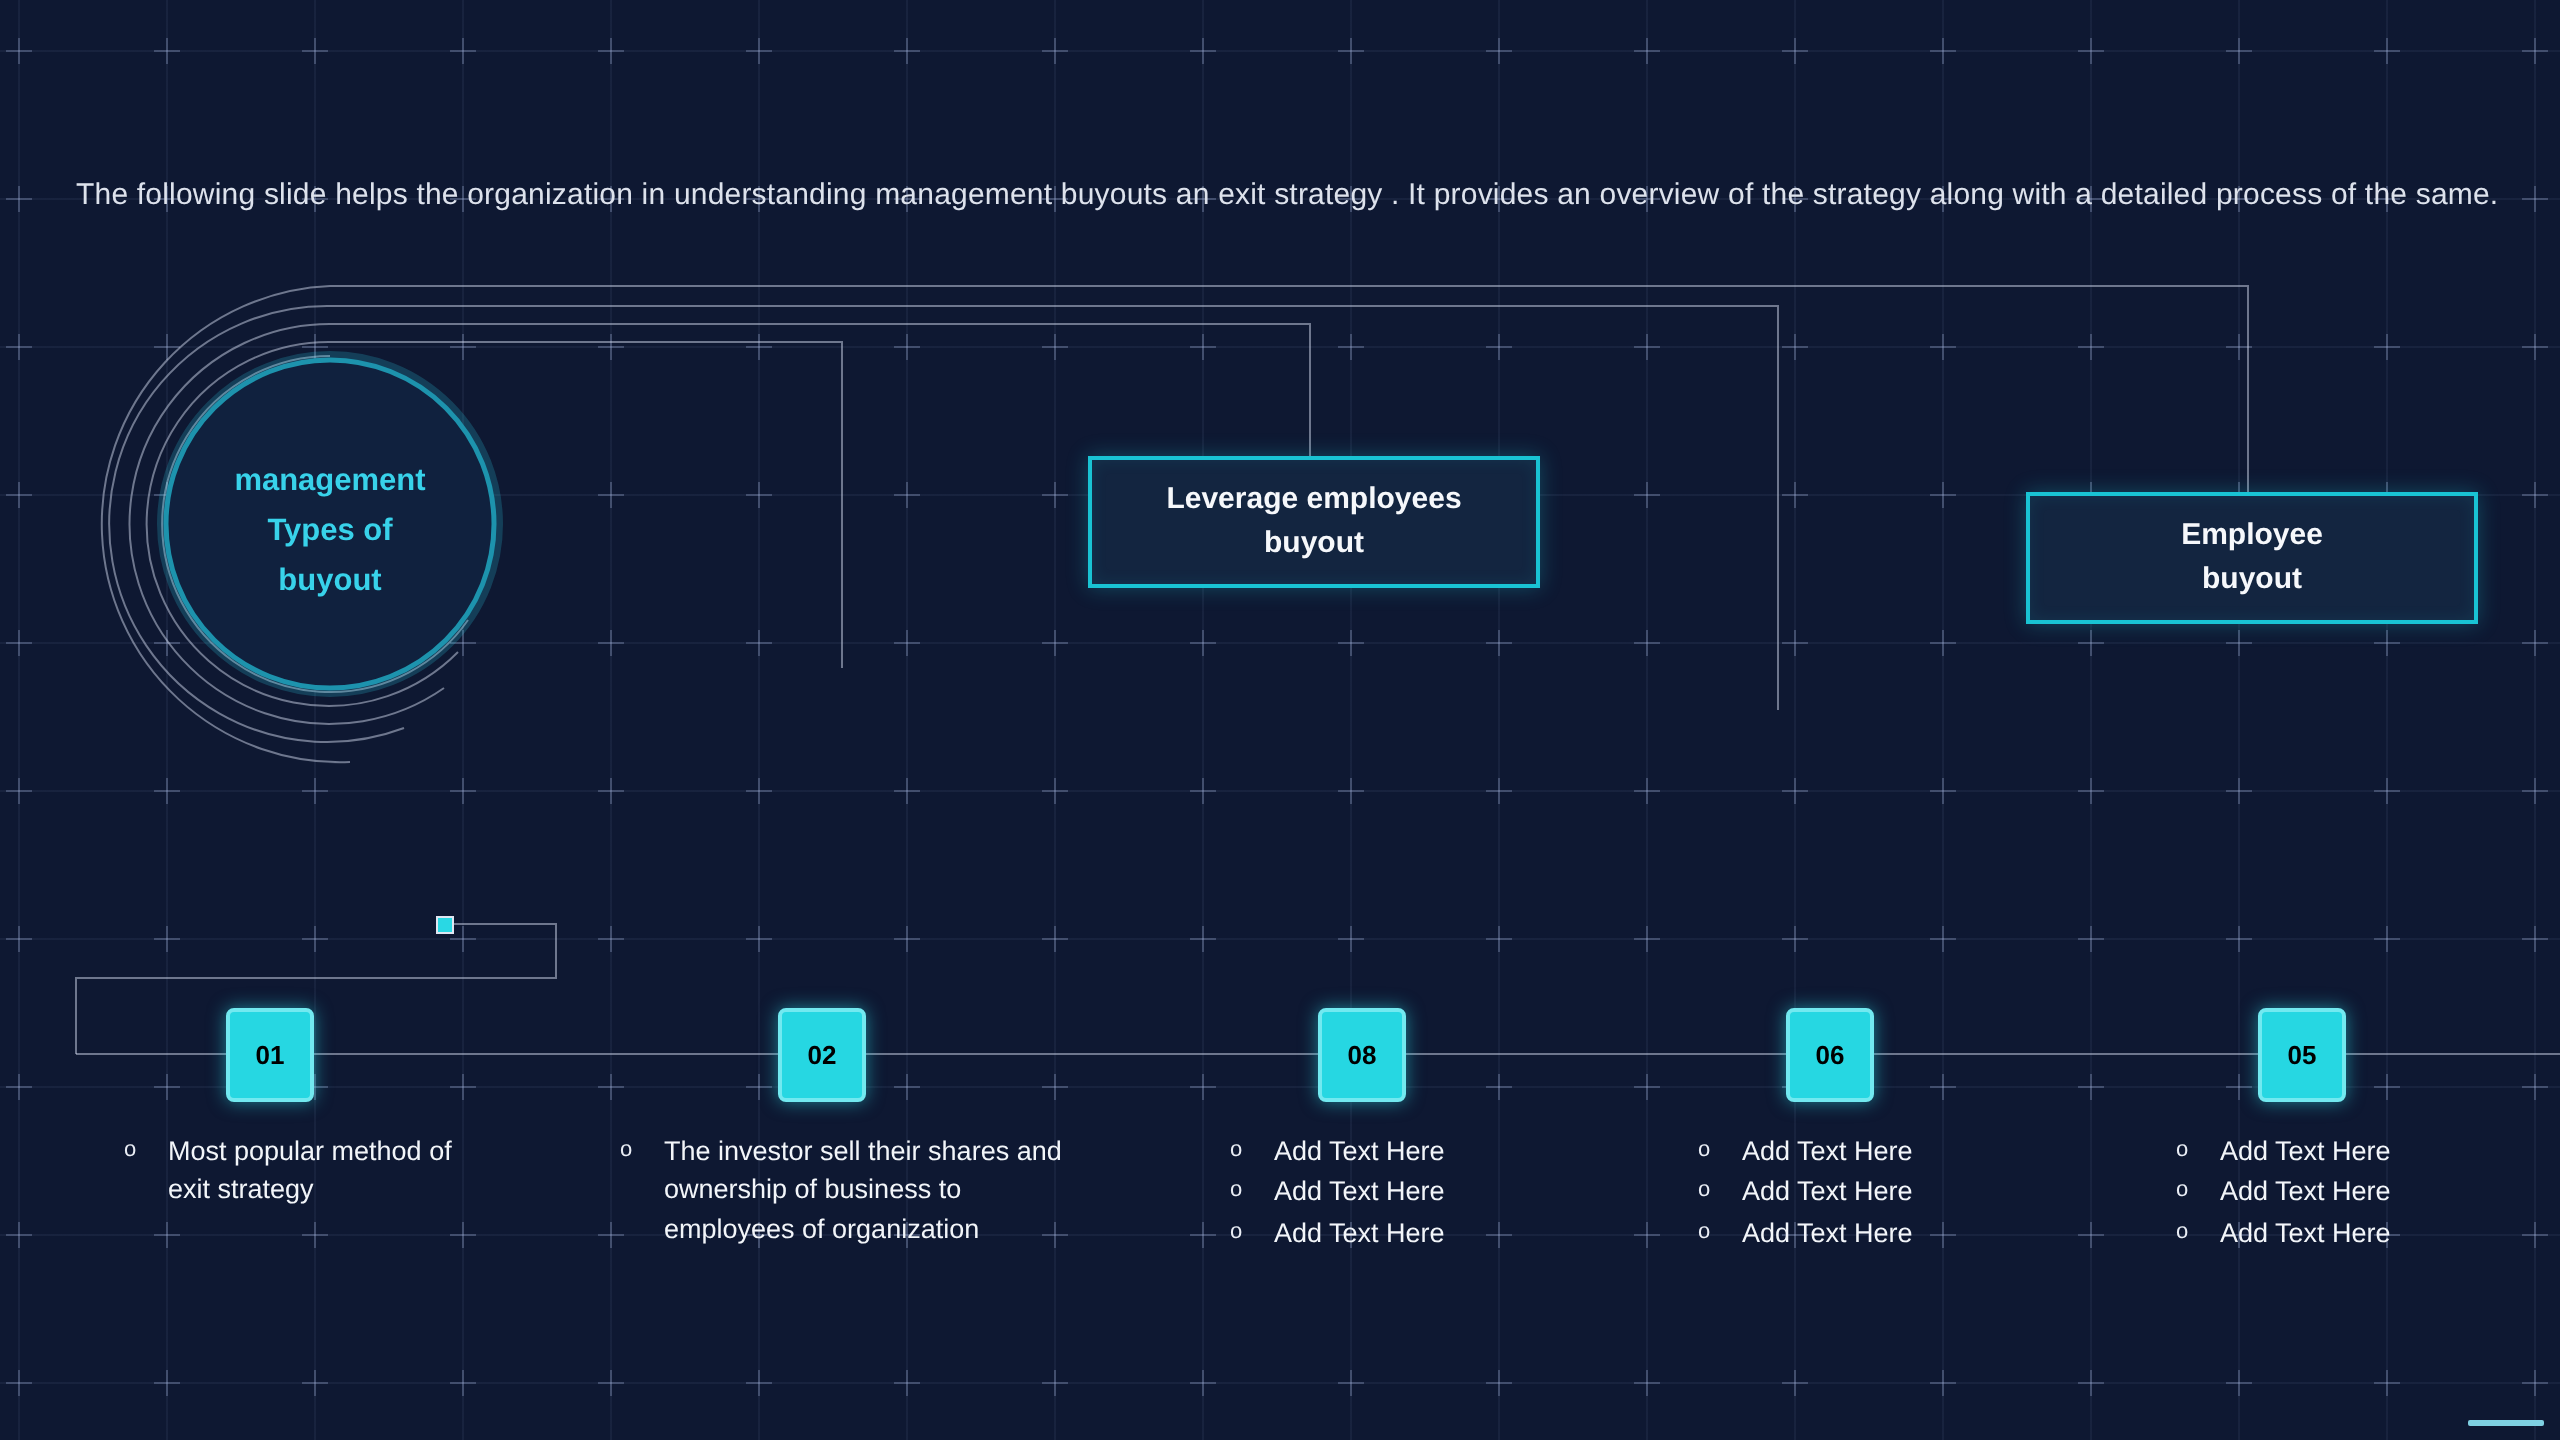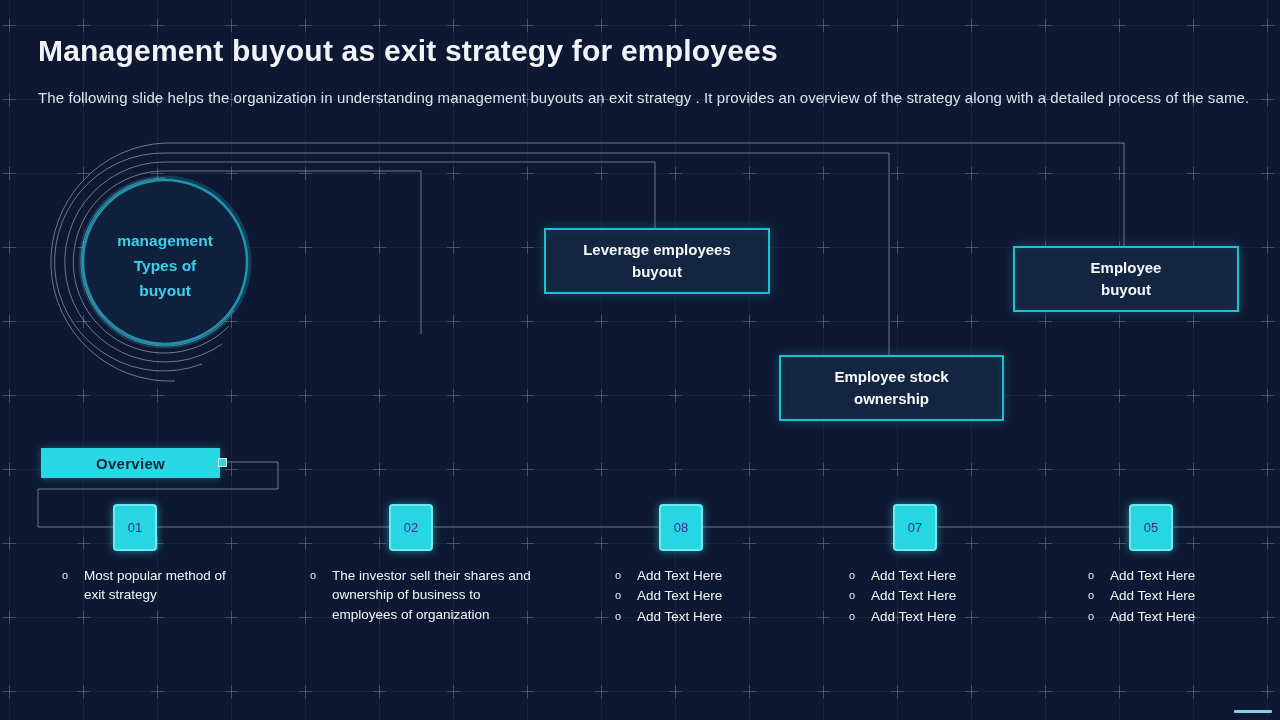--- a/index.html
+++ b/index.html
@@ -57,21 +57,21 @@
   }
   .connector-handle{
     position:absolute;left:218px;top:458px;width:7px;height:7px;
     background:#29d8e4;border:1px solid #dfe6f2;
   }
   .step-square{
     position:absolute;top:504px;width:44px;height:47px;border-radius:4px;
     background:#26d7e2;border:2px solid #72e9f0;box-sizing:border-box;
     box-shadow:0 0 9px rgba(41,216,228,0.55);
     display:flex;align-items:center;justify-content:center;
-    font-size:13px;font-weight:normal;color:#4c1d95;
+    font-size:13px;font-weight:bold;color:#000000;
   }
   .sq-1{left:113px;} .sq-2{left:389px;} .sq-3{left:659px;} .sq-4{left:893px;} .sq-5{left:1129px;}
   .step-col{position:absolute;top:566px;}
   .col-1{left:62px;width:200px;}
   .col-2{left:310px;width:250px;}
   .col-3{left:615px;width:170px;}
   .col-4{left:849px;width:170px;}
   .col-5{left:1088px;width:170px;}
   .step-col ul{list-style:none;margin:0;padding:0;}
   .step-col li{display:flex;margin:0 0 1px 0;}
@@ -269,21 +269,20 @@
       <i style="left: 743px; top: 685px;"></i>
       <i style="left: 817px; top: 685px;"></i>
       <i style="left: 891px; top: 685px;"></i>
       <i style="left: 965px; top: 685px;"></i>
       <i style="left: 1039px; top: 685px;"></i>
       <i style="left: 1113px; top: 685px;"></i>
       <i style="left: 1187px; top: 685px;"></i>
       <i style="left: 1261px; top: 685px;"></i>
     </div>
 
-  <div class="title">Management buyout as exit strategy for employees</div>
   <div class="subtitle">The following slide helps the organization in understanding management buyouts an exit strategy . It provides an overview of the strategy along with a detailed process of the same.</div>
 
   <svg class="connectors" width="1280" height="560" viewBox="0 0 1280 560">
     <g fill="none" stroke="rgba(205,214,234,0.5)" stroke-width="1">
       <path d="M1124 246 V143 H165 A119 119 0 1 0 175 381"></path>
       <path d="M889 355 V153 H165 A109 109 0 1 0 202 364"></path>
       <path d="M655 228 V162 H165 A100 100 0 1 0 222 344"></path>
       <path d="M421 334 V171 H165 A91 91 0 1 0 229 326"></path>
       <path d="M165 178 A84 84 0 1 0 234 310"></path>
       <path d="M222 462 H278 V489 H38 V527"></path>
@@ -300,32 +299,27 @@
   </div>
 
   <div class="type-box box-leverage">
     <div>Leverage employees</div>
     <div>buyout</div>
   </div>
   <div class="type-box box-modified">
     <div>Employee</div>
     <div>buyout</div>
   </div>
-  <div class="type-box box-employee">
-    <div>Employee stock</div>
-    <div>ownership</div>
-  </div>
-
-  <button class="overview-btn">Overview</button>
+
   <div class="connector-handle"></div>
 
   <div class="step-square sq-1">01</div>
   <div class="step-square sq-2">02</div>
   <div class="step-square sq-3">08</div>
-  <div class="step-square sq-4">07</div>
+  <div class="step-square sq-4">06</div>
   <div class="step-square sq-5">05</div>
 
   <div class="step-col col-1">
     <ul>
       <li>
         <span class="blt">o</span>
         <span class="txt">Most popular method of
 exit strategy</span>
       </li>
     </ul>

